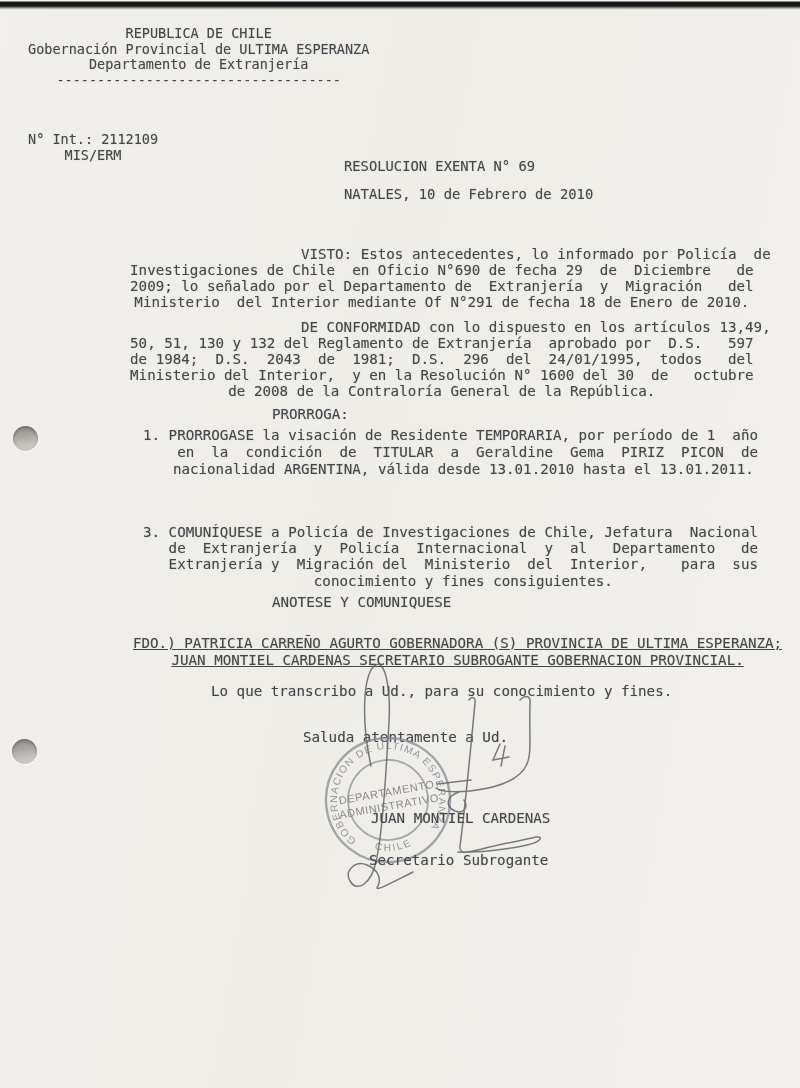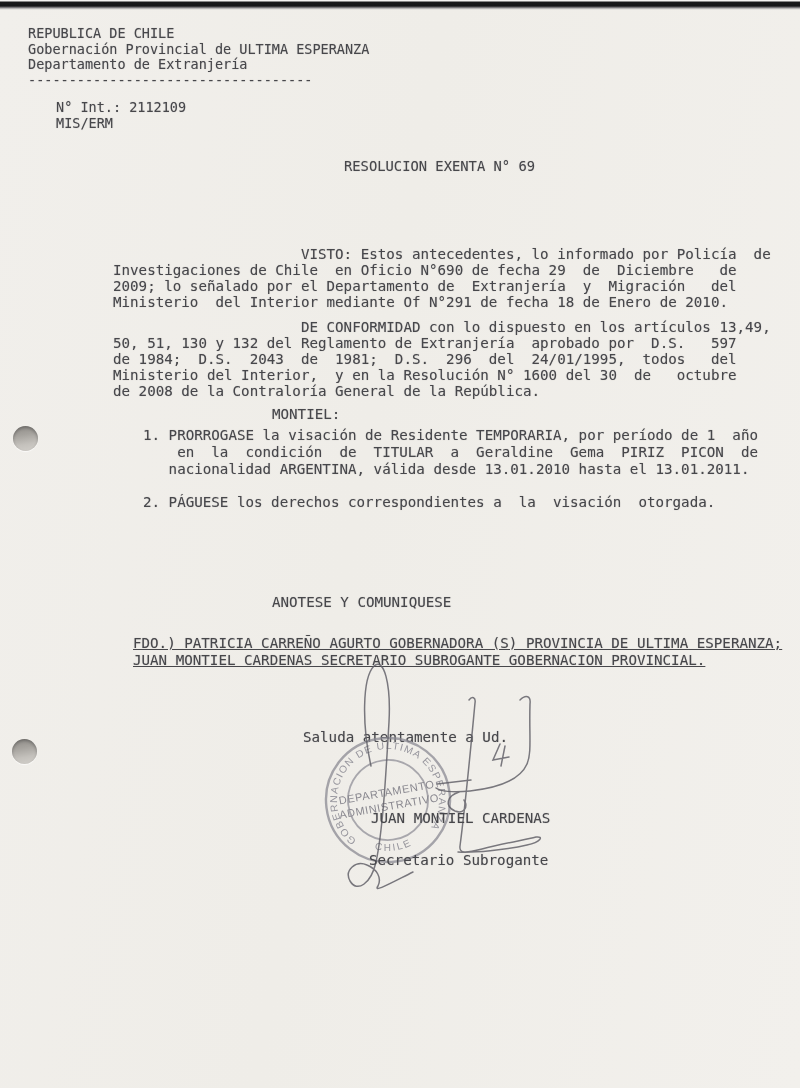--- a/index.html
+++ b/index.html
@@ -12,20 +12,21 @@
     position:absolute;inset:0;
     background:linear-gradient(100deg,#f1efeb 0%,#efede8 45%,#f2f0ec 100%);
   }
   .scan-edge{
     position:absolute;left:0;top:0;width:800px;height:10px;
     background:linear-gradient(180deg,#f5f3f0 0%,#f5f3f0 10%,#1b1b1b 20%,#161616 60%,#8e8c8e 78%,#d8d6d2 90%,#f0eee9 100%);
   }
   .t{
     position:absolute;white-space:pre;color:#47474b;
     text-shadow:0 0 1px rgba(71,71,75,.38);
+    text-align:center;
   }
   .small{font-size:13.5px;line-height:15.6px;}
   .mid{font-size:13.8px;line-height:16px;}
   .body{font-size:14.2px;line-height:16.1px;}
   .hole{
     position:absolute;width:25px;height:25px;border-radius:50%;
     background:linear-gradient(170deg,#8f8c88 0%,#a5a29d 35%,#c4c1bc 70%,#d2cfca 100%);
     box-shadow:inset 0 2px 3px rgba(40,40,40,.35), 0 1px 1px rgba(255,255,255,.7);
   }
   .stamp-svg{position:absolute;transform:rotate(-7deg);opacity:.88;}
@@ -42,52 +43,57 @@
   <div class="scan-edge"></div>
 
   <div class="hole" style="left:13px;top:426px;"></div>
   <div class="hole" style="left:12px;top:739px;"></div>
 
   <div class="t small" style="left:28px;top:26px;">REPUBLICA DE CHILE
 Gobernación Provincial de ULTIMA ESPERANZA
 Departamento de Extranjería
 -----------------------------------</div>
 
-  <div class="t small" style="left:28px;top:100px;margin-left:28px;">N° Int.: 2112109
+  <div class="t small" style="left:28px;top:132px;">N° Int.: 2112109
 MIS/ERM</div>
 
 
   <div class="t mid" style="left:344px;top:158px;">RESOLUCION EXENTA N° 69</div>
 
+  <div class="t mid" style="left:344px;top:186px;">NATALES, 10 de Febrero de 2010</div>
 
   <div class="t body" style="left:113px;top:246px;">                      VISTO: Estos antecedentes, lo informado por Policía  de
 Investigaciones de Chile  en Oficio N°690 de fecha 29  de  Diciembre   de
 2009; lo señalado por el Departamento de  Extranjería  y  Migración   del
 Ministerio  del Interior mediante Of N°291 de fecha 18 de Enero de 2010.</div>
 
   <div class="t body" style="left:113px;top:319px;">                      DE CONFORMIDAD con lo dispuesto en los artículos 13,49,
 50, 51, 130 y 132 del Reglamento de Extranjería  aprobado por  D.S.   597
 de 1984;  D.S.  2043  de  1981;  D.S.  296  del  24/01/1995,  todos   del
 Ministerio del Interior,  y en la Resolución N° 1600 del 30  de   octubre
 de 2008 de la Contraloría General de la República.</div>
 
-  <div class="t body" style="left:272px;top:406px;">MONTIEL:</div>
+  <div class="t body" style="left:272px;top:406px;">PRORROGA:</div>
 
   <div class="t body" style="left:143px;top:427px;line-height:17px;">1. PRORROGASE la visación de Residente TEMPORARIA, por período de 1  año
     en  la  condición  de  TITULAR  a  Geraldine  Gema  PIRIZ  PICON  de
    nacionalidad ARGENTINA, válida desde 13.01.2010 hasta el 13.01.2011.</div>
 
-  <div class="t body" style="left:143px;top:494px;">2. PÁGUESE los derechos correspondientes a  la  visación  otorgada.</div>
 
+  <div class="t body" style="left:143px;top:524px;line-height:16.2px;">3. COMUNÍQUESE a Policía de Investigaciones de Chile, Jefatura  Nacional
+   de  Extranjería  y  Policía  Internacional  y  al   Departamento   de
+   Extranjería y  Migración del  Ministerio  del  Interior,    para  sus
+   conocimiento y fines consiguientes.</div>
 
   <div class="t body" style="left:272px;top:594px;">ANOTESE Y COMUNIQUESE</div>
 
   <div class="t body" style="left:133px;top:635px;line-height:17px;text-decoration:underline;">FDO.) PATRICIA CARREÑO AGURTO GOBERNADORA (S) PROVINCIA DE ULTIMA ESPERANZA;
 JUAN MONTIEL CARDENAS SECRETARIO SUBROGANTE GOBERNACION PROVINCIAL.</div>
 
+  <div class="t body" style="left:211px;top:683px;">Lo que transcribo a Ud., para su conocimiento y fines.</div>
 
   <div class="t body" style="left:303px;top:729px;">Saluda atentamente a Ud.</div>
 
   <svg class="stamp-svg" style="left:312px;top:724px;" width="152" height="152" viewBox="0 0 152 152">
     <circle cx="76" cy="76" r="62" fill="none" stroke="#8b8a93" stroke-width="2.4" opacity="0.85"></circle>
     <circle cx="76" cy="76" r="40" fill="none" stroke="#8b8a93" stroke-width="1.8" opacity="0.8"></circle>
     <defs>
       <path id="arcTop" d="M 39.9 112.1 A 51 51 0 1 1 112.1 112.1" fill="none"></path>
       <path id="arcBottom" d="M 54.4 122.1 A 51 51 0 0 0 97.6 122.1" fill="none"></path>
     </defs>

